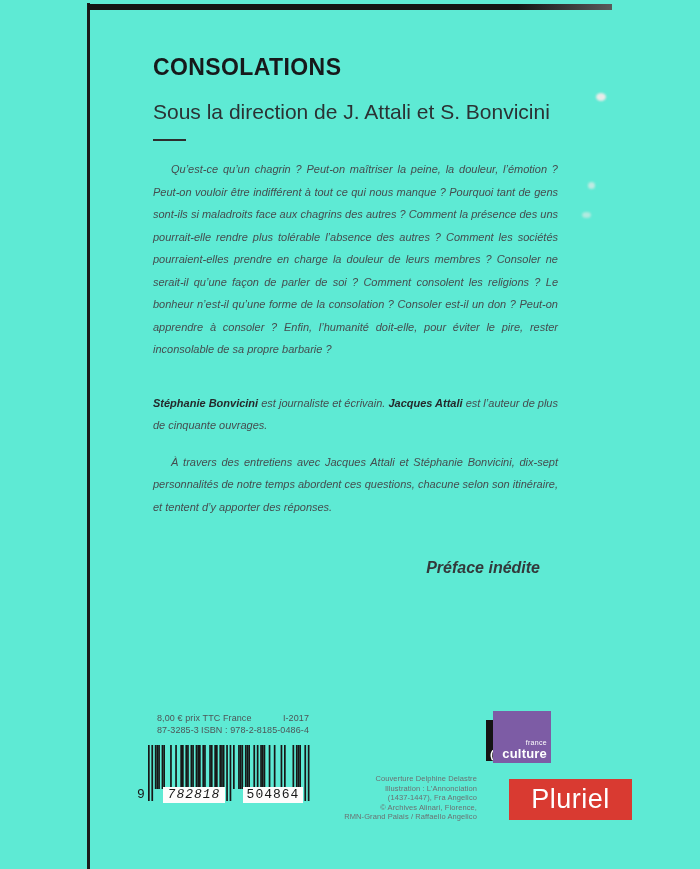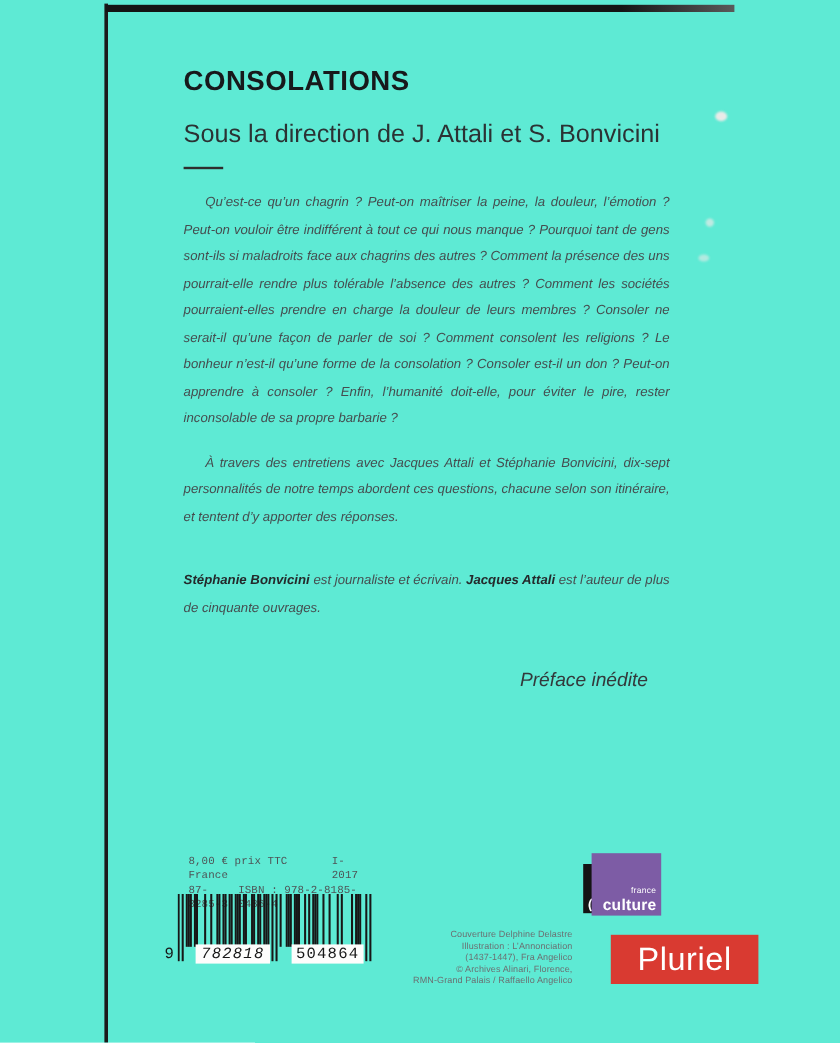--- a/index.html
+++ b/index.html
@@ -31,27 +31,27 @@
   p.body{
     margin:0;font-size:11px;line-height:22.5px;text-align:justify;color:#454d4f;font-style:italic;
   }
   p.indent{text-indent:18px;}
   .p1{margin-top:17px !important;}
   .p2{margin-top:14px !important;}
   .bio{margin-top:31px !important;color:#3f4648;}
   .bio b{color:#24292b;font-weight:700;}
   .preface{
     margin:41px 18px 0 0;text-align:right;font-size:16px;
-    font-weight:400;font-style:italic;color:#33393b;
+    font-weight:700;font-style:italic;color:#33393b;
   }
 
   
   .priceblock{
     position:absolute;left:157px;top:712px;width:152px;
-    font-size:9px;line-height:12px;color:#4e5557;letter-spacing:.1px;font-family:Liberation Mono, monospace;
+    font-size:9px;line-height:12px;color:#4e5557;letter-spacing:.1px;
   }
   .prow{display:flex;justify-content:space-between;}
 
   .barcode{position:absolute;left:137px;top:745px;width:174px;height:64px;}
   .barcode svg{position:absolute;left:11px;top:0;}
   .bc-digit,.bc-group{
     position:absolute;top:42px;font-family:"Liberation Mono","DejaVu Sans Mono",monospace;
     font-size:13px;line-height:16px;color:#171717;background:#fdfdfc;
   }
   .bc-d0{left:0;background:transparent;}
@@ -94,22 +94,22 @@
   <div class="edge-h"></div>
   <div class="smudge s1"></div>
   <div class="smudge s2"></div>
   <div class="smudge s3"></div>
 
   <main class="content">
     <h1>CONSOLATIONS</h1>
     <h2>Sous la direction de J. Attali et S. Bonvicini</h2>
     <div class="rule"></div>
     <p class="body indent p1">Qu’est-ce qu’un chagrin&nbsp;? Peut-on maîtriser la peine, la douleur, l’émotion&nbsp;? Peut-on vouloir être indifférent à tout ce qui nous manque&nbsp;? Pourquoi tant de gens sont-ils si maladroits face aux chagrins des autres&nbsp;? Comment la présence des uns pourrait-elle rendre plus tolérable l’absence des autres&nbsp;? Comment les sociétés pourraient-elles prendre en charge la douleur de leurs membres&nbsp;? Consoler ne serait-il qu’une façon de parler de soi&nbsp;? Comment consolent les religions&nbsp;? Le bonheur n’est-il qu’une forme de la consolation&nbsp;? Consoler est-il un don&nbsp;? Peut-on apprendre à consoler&nbsp;? Enfin, l’humanité doit-elle, pour éviter le pire, rester inconsolable de sa propre barbarie&nbsp;?</p>
+    <p class="body bio"><b>Stéphanie Bonvicini</b><span> est journaliste et écrivain. </span><b>Jacques Attali</b><span> est l’auteur de plus de cinquante ouvrages.</span></p>
     <p class="body indent p2">À travers des entretiens avec Jacques Attali et Stéphanie Bonvicini, dix-sept personnalités de notre temps abordent ces questions, chacune selon son itinéraire, et tentent d’y apporter des réponses.</p>
-    <p class="body bio"><b>Stéphanie Bonvicini</b><span> est journaliste et écrivain. </span><b>Jacques Attali</b><span> est l’auteur de plus de cinquante ouvrages.</span></p>
     <p class="preface">Préface inédite</p>
   </main>
 
   <div class="priceblock">
     <div class="prow">
       <span>8,00&nbsp;€ prix TTC France</span>
       <span>I-2017</span>
     </div>
     <div class="prow">
       <span>87-3285-3</span>

